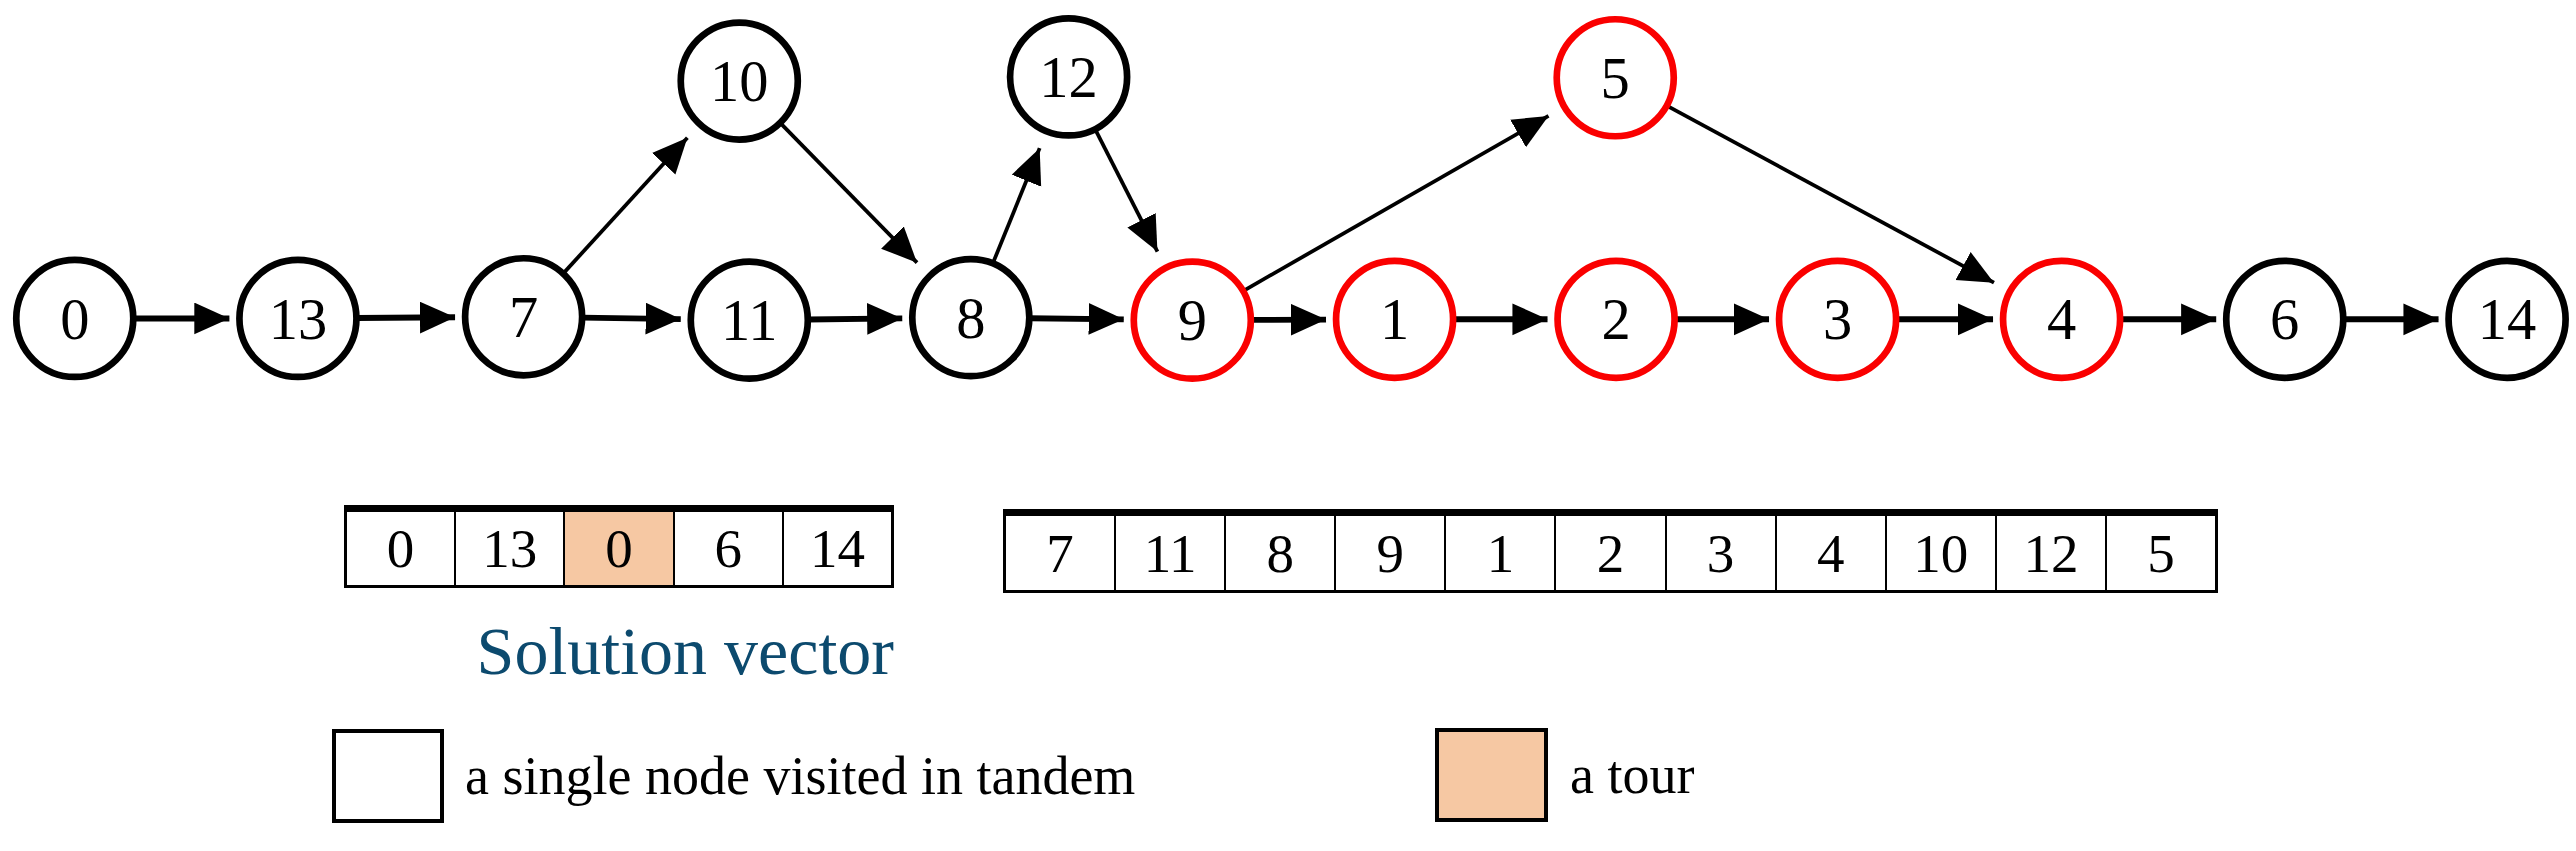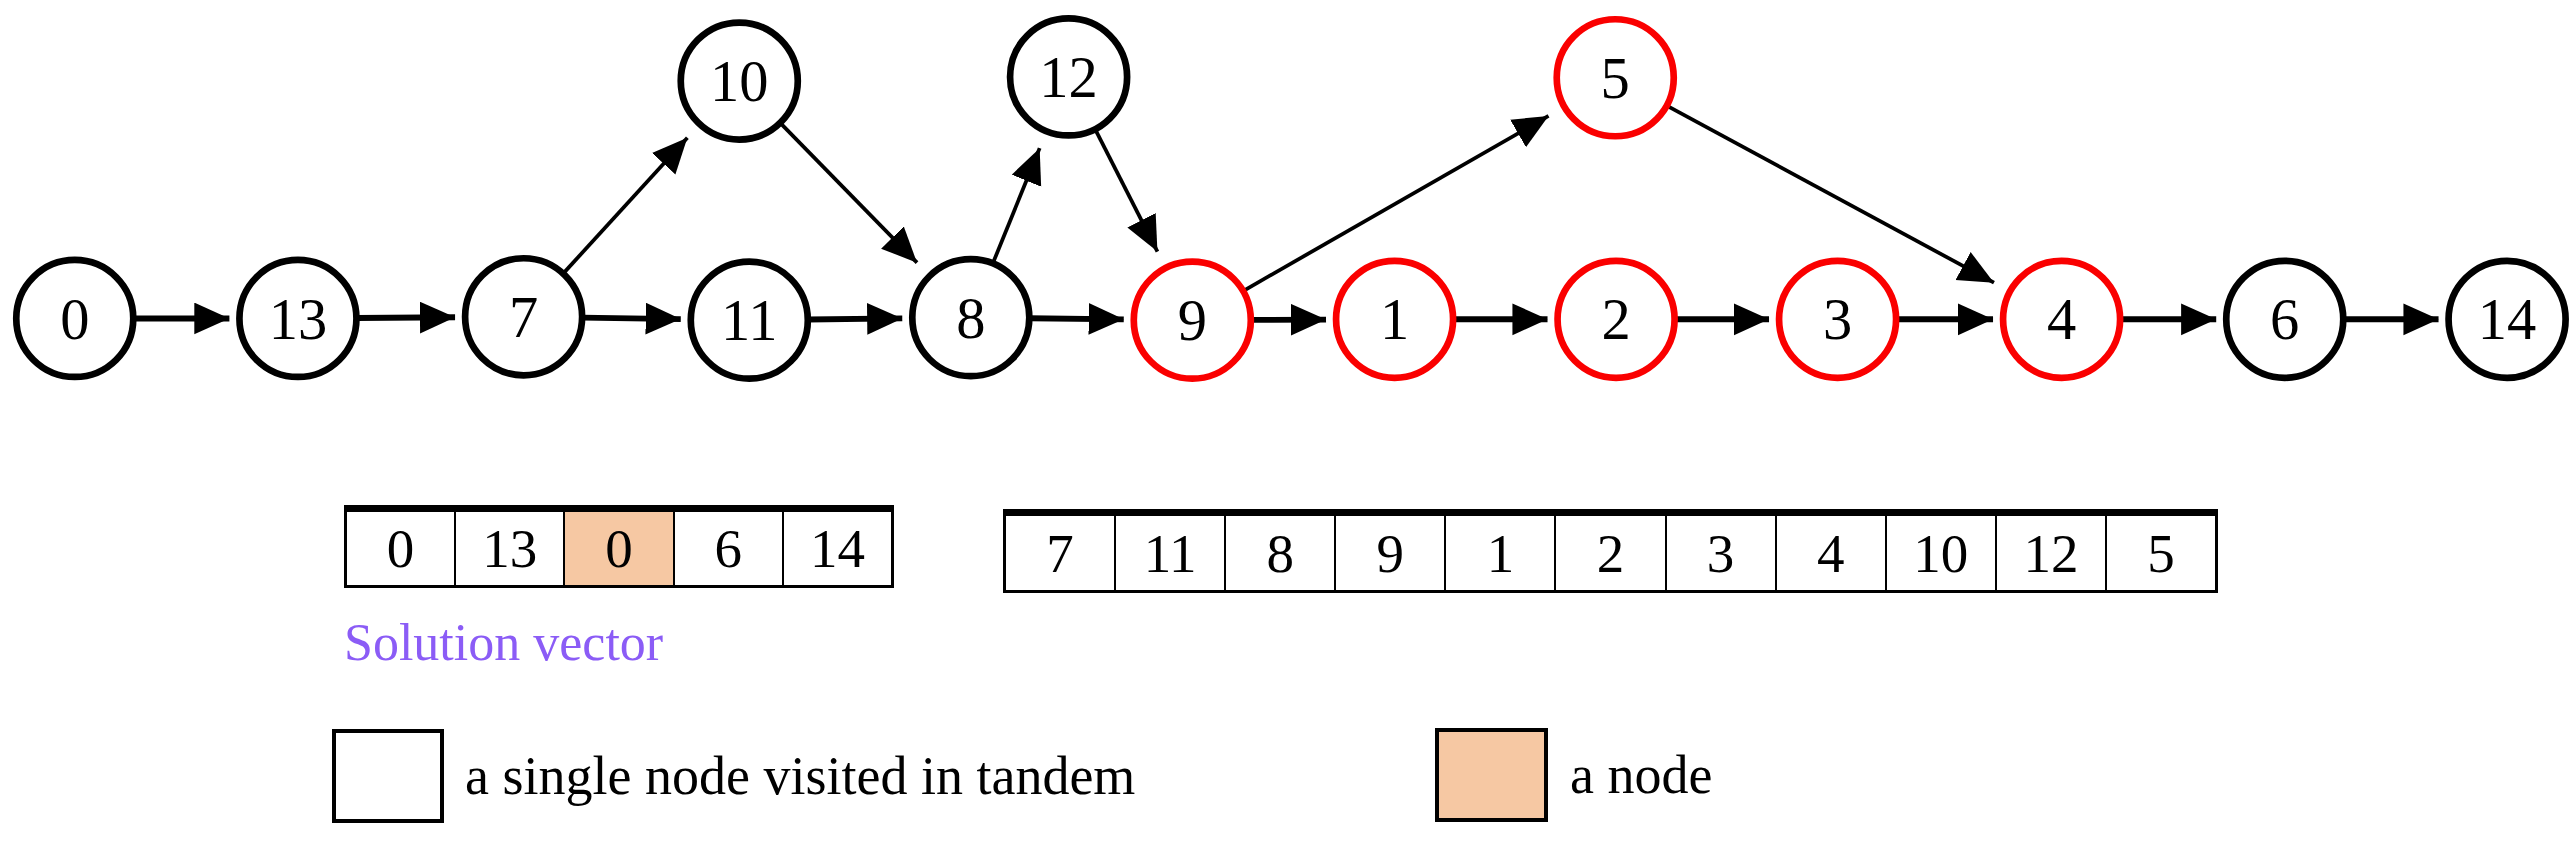--- a/index.html
+++ b/index.html
@@ -17,22 +17,22 @@
     border:3.3px solid #000; border-top-width:7.5px; background:#ffffff;
   }
   .vec-cell {
     flex:1 1 0; box-sizing:border-box;
     border-right:2.5px solid #000;
     display:flex; align-items:center; justify-content:center;
     font-size:55px; color:#000;
   }
   .vec-cell:last-child { border-right:none; }
   .caption {
-    position:absolute; text-align:left;
-    font-size:52px; color:#8b5cf6; line-height:1;
+    position:absolute; text-align:right;
+    font-size:68px; color:#0c4a6e; line-height:1;
   }
   .legend-swatch {
     position:absolute; box-sizing:border-box;
     border:4.2px solid #000; background:#ffffff;
   }
   .legend-label {
     position:absolute; display:flex; align-items:center;
     font-size:54px; color:#000; white-space:nowrap;
   }
 </style>
@@ -150,15 +150,15 @@
 
   <div class="caption" style="left:344px; top:617px; width:550px;">Solution vector</div>
 
 
   <div class="legend-swatch" id="legend-swatch-single" style="left:332px; top:729px; width:112px; height:94px;"></div>
 
   <div class="legend-label" style="left:465px; top:729px; height:94px;">a single node visited in tandem</div>
 
   <div class="legend-swatch" id="legend-swatch-tour" style="left: 1435px; top: 728px; width: 113px; height: 94px; background: rgb(246, 200, 163);"></div>
 
-  <div class="legend-label" style="left:1570px; top:728px; height:94px;">a node</div>
+  <div class="legend-label" style="left:1570px; top:728px; height:94px;">a tour</div>
 </div>
 
 
 </body></html>

